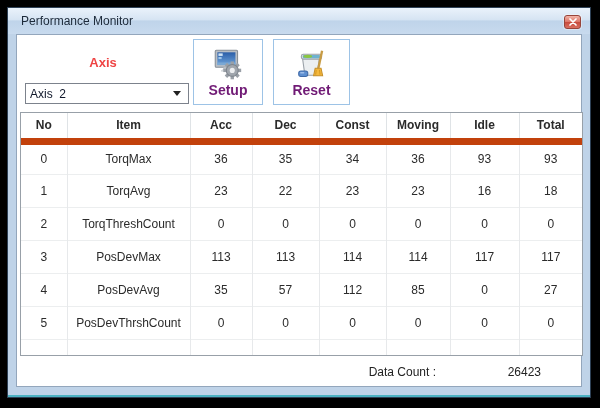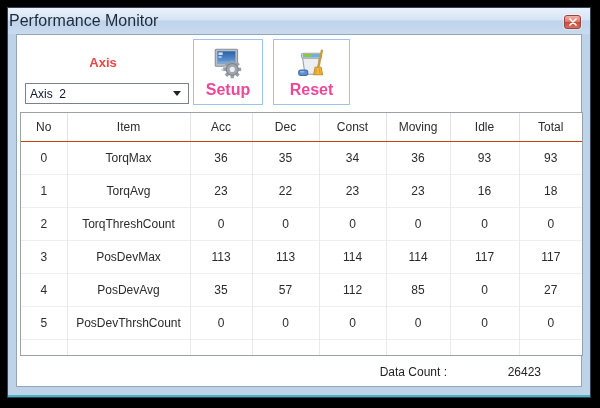--- a/index.html
+++ b/index.html
@@ -5,21 +5,21 @@
   * { margin:0; padding:0; box-sizing:border-box; }
   html,body { width:600px; height:408px; background:#000; font-family:"Liberation Sans", sans-serif; overflow:hidden; }
 
   .window { position:absolute; left:7px; top:7px; width:584px; height:391px;
             background:#bfd3e8; border:1px solid #2e4156; }
   .bottom-accent { position:absolute; left:0; right:0; bottom:0; height:2px; background:#4cb2c2; }
 
   .titlebar { position:absolute; left:0; top:0; right:0; height:26px;
               background:linear-gradient(#eaf2fb 0%, #d6e4f3 45%, #bfd4ea 50%, #c8daee 100%);
               display:flex; align-items:center; }
-  .title-text { padding-left:1px; font-size:16px; color:#1c2a3a; }
+  .title-text { padding-left:13px; font-size:12px; color:#1c2a3a; }
   .close-btn { position:absolute; right:9px; top:7px; width:17px; height:14px;
                border:1px solid #97443a; border-radius:3px;
                background:linear-gradient(#f2b4a8 0%, #dd7668 48%, #c74b3d 52%, #d96f60 100%);
                display:flex; align-items:center; justify-content:center; cursor:pointer;
                box-shadow:0 0 0 1px rgba(255,255,255,.35); }
 
   .client { position:absolute; left:8px; top:26px; right:8px; bottom:10px;
             background:#fff; border:1px solid #93a6bc; }
 
   .axis-label { position:absolute; left:0; top:20px; width:172px; text-align:center;
@@ -29,33 +29,33 @@
            font-size:12px; color:#0f172a; cursor:pointer; }
   .combo-value { flex:1; padding-left:4px; white-space:pre; }
   .combo-arrow { width:0; height:0; border-left:4px solid transparent; border-right:4px solid transparent;
                  border-top:5px solid #222; margin-right:7px; }
 
   .tool-btn { position:absolute; top:4px; width:70px; height:66px; background:#fff;
               border:1px solid #9dc3e6; display:flex; flex-direction:column; align-items:center;
               justify-content:center; cursor:pointer; }
   .tool-btn.setup { left:176px; }
   .tool-btn.reset { left:256px; width:77px; }
-  .tool-btn .lbl { font-size:16px; font-weight:bold; color:#ec4899; margin-top:1px; }
+  .tool-btn .lbl { font-size:14px; font-weight:bold; color:#701a75; margin-top:1px; }
 
   .grid-wrap { position:absolute; left:3px; top:77px; width:563px; border:1px solid #98a0a8; background:#fff; }
   table { border-collapse:collapse; table-layout:fixed; width:561px; font-size:12px; color:#2b2b2b; }
   col.c0{width:46px} col.c1{width:123px} col.c2{width:62px} col.c3{width:67px}
   col.c4{width:67px} col.c5{width:64px} col.c6{width:69px} col.c7{width:63px}
-  th { height:28px; font-weight:normal; border-right:1px solid #dfe3e6; border-bottom:1px solid #c2410c; }
+  th { height:28px; font-weight:bold; border-right:1px solid #dfe3e6; border-bottom:7px solid #c2410c; }
   td { height:33px; text-align:center; border-right:1px solid #e7e9eb; border-top:1px solid #eceeef; }
   th:last-child, td:last-child { border-right:none;margin-top:30px; }
   tr.empty-row td { height:16px; }
 
   .footer { position:absolute; left:0; right:0; top:327px; height:20px;
-            display:flex; align-items:center; justify-content:flex-end; font-size:12px; color:#222; }
+            display:flex; align-items:center; justify-content:flex-end; font-size:12px; color:#222;gap:11px; }
   .footer .dc-label { margin-right:34px; }
   .footer .dc-value { width:60px; text-align:right; margin-right:40px; }
 </style>
 </head>
 <body>
 
 <div class="window">
   <div class="titlebar">
     <span class="title-text">Performance Monitor</span>
     <span class="close-btn">

